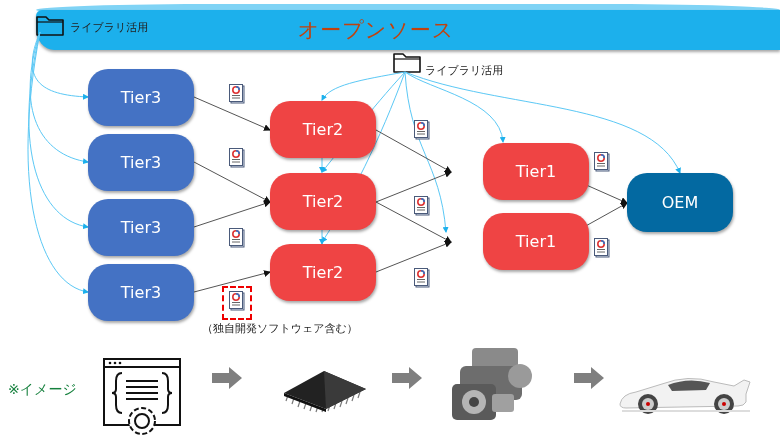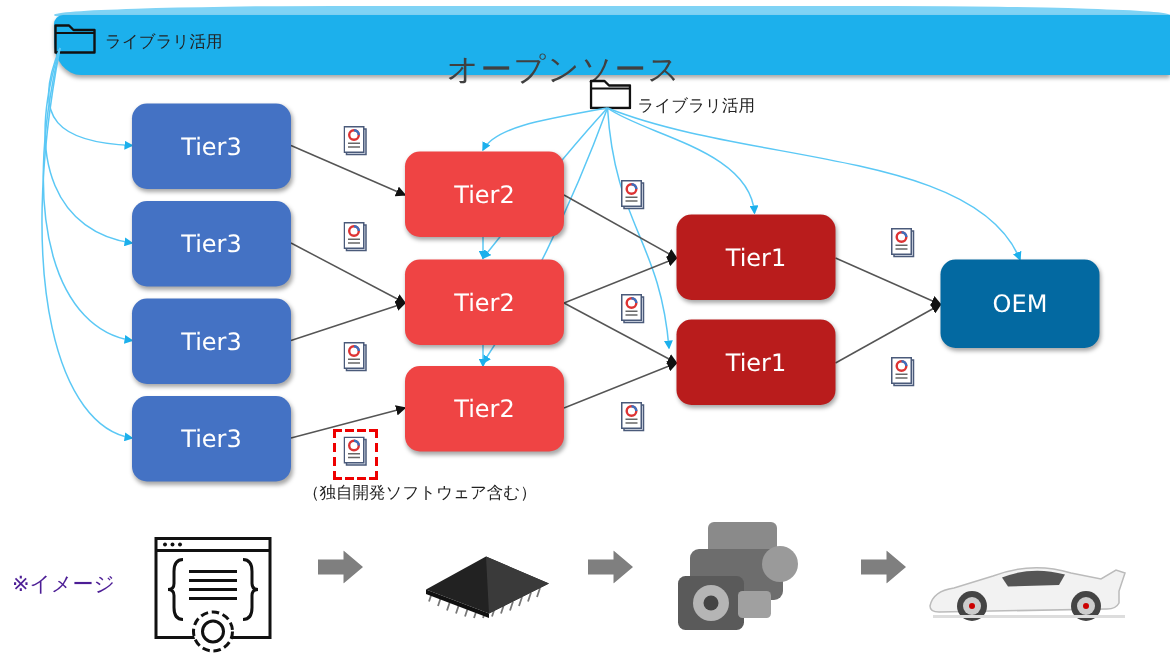--- a/index.html
+++ b/index.html
@@ -1,31 +1,31 @@
 <!DOCTYPE html>
 <html><head>
 <meta charset="utf-8">
 <style>
   html,body{margin:0;padding:0;background:#fff;}
   body{width:780px;height:444px;position:relative;overflow:hidden;font-family:"DejaVu Sans","Liberation Sans",sans-serif;}
   .banner{position:absolute;left:36px;top:10px;width:744px;height:40px;background:#1cb0ec;border-radius:6px 0 0 18px/6px 0 0 22px;box-shadow:0 2px 3px rgba(0,0,0,.35);}
   .banner-top{position:absolute;left:36px;top:4px;width:744px;height:12px;background:#7fd3f5;border-radius:50%/100%;}
-  .banner-title{position:absolute;left:0;width:752px;top:16px;text-align:center;color:#404040;font-size:21px;letter-spacing:1px;margin-top:16px;}
+  .banner-title{position:absolute;left:0;width:752px;top:16px;text-align:center;color:#c2410c;font-size:21px;letter-spacing:1px;}
   .lib-label{position:absolute;font-size:11px;color:#222;}
   .folder{position:absolute;width:28px;height:22px;}
-  .node{position:absolute;border-radius:10px;color:#fff;font-size:16px;display:flex;align-items:center;justify-content:center;box-shadow:1px 2px 3px rgba(0,0,0,.35);}
+  .node{position:absolute;border-radius:20px;color:#fff;font-size:16px;display:flex;align-items:center;justify-content:center;box-shadow:1px 2px 3px rgba(0,0,0,.35);}
   .t3{background:#4472c4;width:106px;height:57px;}
   .t2{background:#ef4444;width:106px;height:57px;}
-  .t1{background:#b91c1c;width:106px;height:57px;}
+  .t1{background:#ef4444;width:106px;height:57px;margin-left:32px;}
   .oem{background:#0369a1;width:106px;height:59px;}
   svg.wires{position:absolute;left:0;top:0;}
   .doc{position:absolute;width:16px;height:20px;}
   .sbom-box{position:absolute;left:222px;top:286px;width:30px;height:34px;border:2px dashed #e00;box-sizing:border-box;}
   .sbom-label{position:absolute;left:202px;top:322px;font-size:11px;color:#222;line-height:14px;}
-  .image-label{position:absolute;left:8px;top:381px;font-size:14px;color:#4c1d95;}
+  .image-label{position:absolute;left:8px;top:381px;font-size:14px;color:#15803d;}
   .arrow{position:absolute;width:30px;height:22px;}
   .pic{position:absolute;}
 </style>
 </head>
 <body>
 
 <div class="banner-top"></div>
 <div class="banner"></div>
 <div class="banner-title">オープンソース</div>
 

